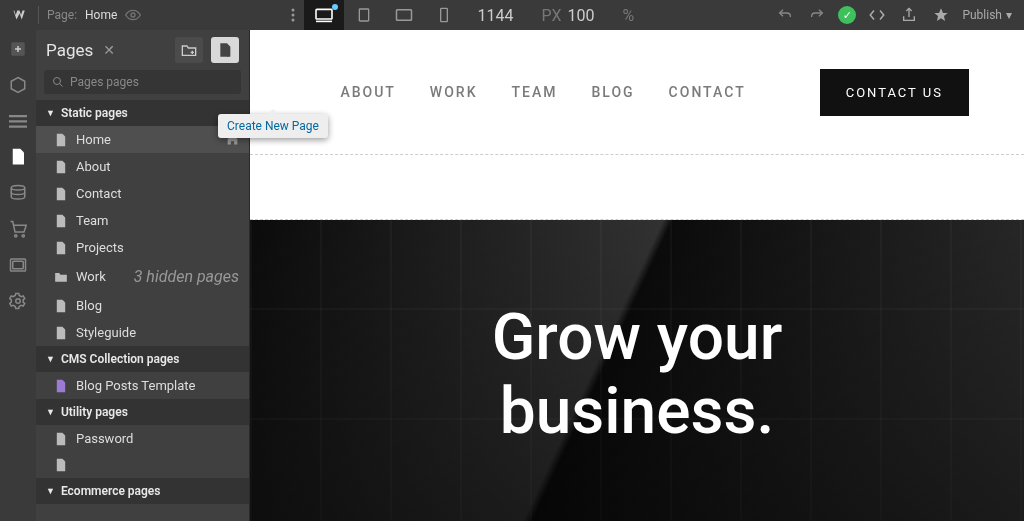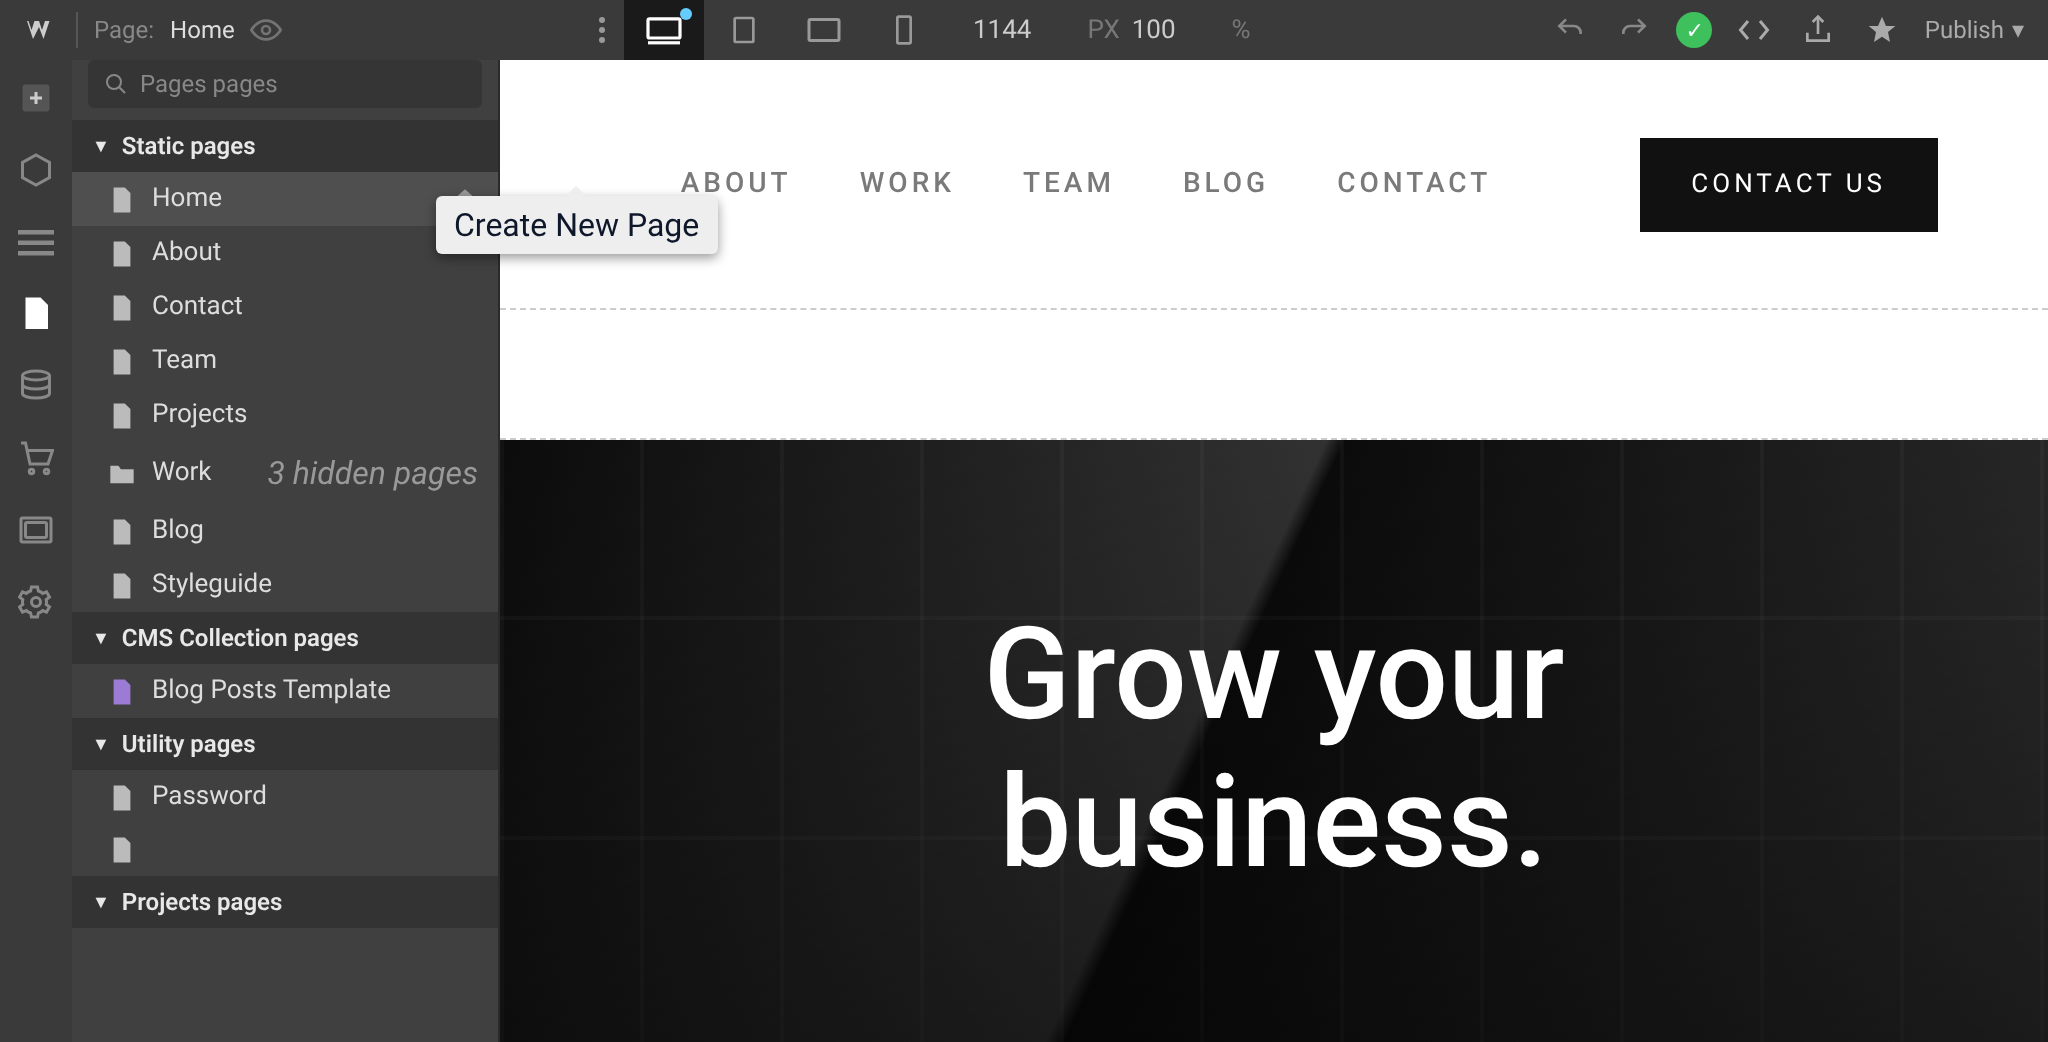--- a/index.html
+++ b/index.html
@@ -9,39 +9,39 @@
   .topbar .left { display:flex; align-items:center; gap:8px; padding-left:12px; }
   .topbar .w-logo { width:18px; height:18px; display:flex; align-items:center; justify-content:center; }
   .topbar .divider { width:1px; height:18px; background:#555; }
   .topbar .page-label { color:#888; }
   .topbar .page-name { color:#ddd; }
   .eye-icon { opacity:.6; }
   .topbar .center { flex:1; display:flex; align-items:center; justify-content:center; gap:0; }
   .dev-btn { width:40px; height:30px; display:flex; align-items:center; justify-content:center; color:#999; }
   .dev-btn.active { background:#1a1a1a; color:#fff; position:relative; }
   .dev-btn.active::after { content:""; position:absolute; top:4px; right:6px; width:6px; height:6px; background:#6cf; border-radius:50%; }
-  .px-info { margin-left:14px; color:#ccc; font-size:13px; display:flex; gap:6px; align-items:center; }
+  .px-info { margin-left:14px; color:#ccc; font-size:16px; display:flex; gap:6px; align-items:center; }
   .px-info .dim { color:#777;margin-left:22px; }
   .topbar .right { display:flex; align-items:center; gap:10px; padding-right:12px; }
   .icon-btn { width:22px; height:22px; display:flex; align-items:center; justify-content:center; color:#aaa; }
   .status-dot { width:18px; height:18px; border-radius:50%; background:#3ec15c; display:flex; align-items:center; justify-content:center; color:#fff; font-size:11px; }
   .publish-btn { color:#aaa; font-size:12px; display:flex; align-items:center; gap:4px; }
   
   .rail { position:absolute; top:30px; left:0; width:36px; bottom:0; background:#3a3a3a; display:flex; flex-direction:column; align-items:center; padding-top:8px; gap:14px; }
   .rail .ritem { width:22px; height:22px; display:flex; align-items:center; justify-content:center; color:#888; }
   .rail .ritem.active { color:#fff; }
   
   .panel { position:absolute; top:30px; left:36px; width:214px; bottom:0; background:#404040; color:#ddd; display:flex; flex-direction:column; font-size:13px; border-right:1px solid #2a2a2a;}
   .panel-head { height:40px; display:flex; align-items:center; padding:0 10px; gap:10px; }
   .panel-title { font-size:17px; color:#e4e4e4; flex:1; display:flex; align-items:center; gap:10px;}
   .close-x { color:#999; font-size:14px; }
   .head-actions { display:flex; gap:8px; }
   .head-btn { width:28px; height:26px; background:#4b4b4b; border-radius:3px; display:flex; align-items:center; justify-content:center; color:#ccc; }
   .head-btn.active { background:#d9d9d9; color:#333; }
-  .tooltip { position:absolute; top:68px; left:182px; background:#eee; color:#0f172a; font-size:16px; padding:5px 9px; border-radius:3px; box-shadow:0 2px 6px rgba(0,0,0,.4); white-space:nowrap; z-index:50;}
+  .tooltip { position:absolute; top:84px; left:182px; background:#eee; color:#0369a1; font-size:12px; padding:5px 9px; border-radius:3px; box-shadow:0 2px 6px rgba(0,0,0,.4); white-space:nowrap; z-index:50;}
   .tooltip::before { content:""; position:absolute; top:-5px; left:50%; margin-left:-5px; border:5px solid transparent; border-bottom-color:#eee; border-top:none;}
   .search-row { padding:0 8px 6px; }
   .search-box { display:flex; align-items:center; gap:6px; background:#353535; border-radius:3px; padding:5px 8px; color:#888; font-size:12px;}
   .group-head { background:#333; padding:6px 10px; font-weight:600; font-size:12px; color:#e8e8e8; display:flex; align-items:center; gap:6px;}
   .page-item { display:flex; align-items:center; gap:8px; padding:6px 10px 6px 18px; color:#ddd; border-bottom:0; }
   .page-item.selected { background:#4f4f4f; }
   .page-item .picon { width:14px; height:14px; display:flex; align-items:center; justify-content:center; color:#bbb; flex-shrink:0;}
   .page-item .plabel { flex:1; white-space:nowrap; overflow:hidden; text-overflow:ellipsis; }
   .page-item .meta { color:#999; font-style:italic; font-size:16px; }
   .page-item .home-ico { color:#999; }
@@ -205,20 +205,41 @@
     </span>
   <span class="ritem">
       <svg width="18" height="18" viewBox="0 0 24 24" fill="none" stroke="#888" stroke-width="2">
         <circle cx="12" cy="12" r="3"></circle>
         <path d="M19 12a7 7 0 00-.2-1.6l2.2-1.7-2-3.4-2.6 1a7 7 0 00-2.8-1.6L13 2h-4l-.6 2.7a7 7 0 00-2.8 1.6l-2.6-1-2 3.4 2.2 1.7A7 7 0 003 12c0 .5.1 1.1.2 1.6L1 15.3l2 3.4 2.6-1a7 7 0 002.8 1.6L9 22h4l.6-2.7a7 7 0 002.8-1.6l2.6 1 2-3.4-2.2-1.7c.1-.5.2-1.1.2-1.6z"></path>
       </svg>
     </span>
 </div>
 
 <div class="panel">
+  <div class="panel-head">
+    <div class="panel-title">
+      <span>Pages</span>
+      <span class="close-x">✕</span>
+    </div>
+    <div class="head-actions">
+      <span class="head-btn">
+        <svg width="16" height="14" viewBox="0 0 24 20" fill="none" stroke="#ccc" stroke-width="2">
+            <path d="M2 4h7l2 3h11v11H2z"></path>
+            <path d="M17 11v5M14.5 13.5h5" stroke-width="2"></path>
+          </svg>
+      </span>
+      <span class="head-btn active">
+        <svg width="14" height="16" viewBox="0 0 20 24" fill="none" stroke="#444" stroke-width="2">
+            <path d="M3 2h10l5 5v15H3z" fill="#444" stroke="none"></path>
+            <path d="M14 17v5M11.5 19.5h5" stroke="#444" stroke-width="2" fill="none"></path>
+          </svg>
+        <span style="position:absolute; margin-left:10px; margin-top:8px; color:#444; font-size:12px; font-weight:bold;"></span>
+      </span>
+    </div>
+  </div>
 
   <div class="tooltip">Create New Page</div>
 
   <div class="search-row">
     <div class="search-box">
       <svg width="12" height="12" viewBox="0 0 24 24" fill="none" stroke="#888" stroke-width="2">
           <circle cx="10" cy="10" r="7"></circle>
           <path d="M21 21l-6-6"></path>
         </svg>
       <span textcontent="Search pages">Pages pages</span>
@@ -329,21 +350,21 @@
   <div class="page-item">
     <span class="picon">
         <svg width="12" height="14" viewBox="0 0 16 20" fill="#bbb">
           <path d="M2 1h8l4 4v14H2z"></path>
         </svg>
       </span>
   </div>
 
   <div class="group-head">
       <span class="chev">▼</span>
-      <span>Projects pages</span>
+      <span>Ecommerce pages</span>
     </div>
 </div>
 
 <div class="canvas">
   <div class="site-nav">
     <span class="nav-link">ABOUT</span>
     <span class="nav-link">WORK</span>
     <span class="nav-link">TEAM</span>
     <span class="nav-link">BLOG</span>
     <span class="nav-link">CONTACT</span>

